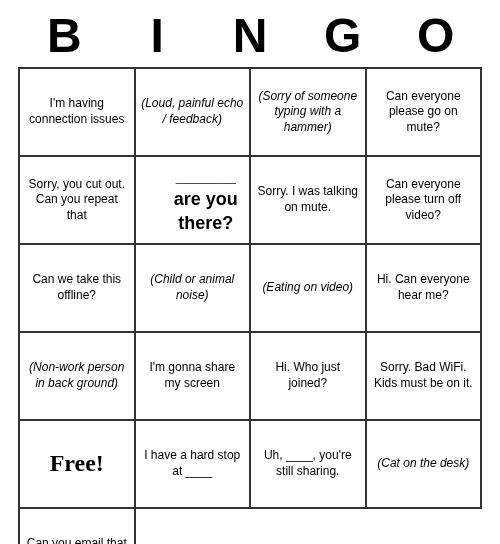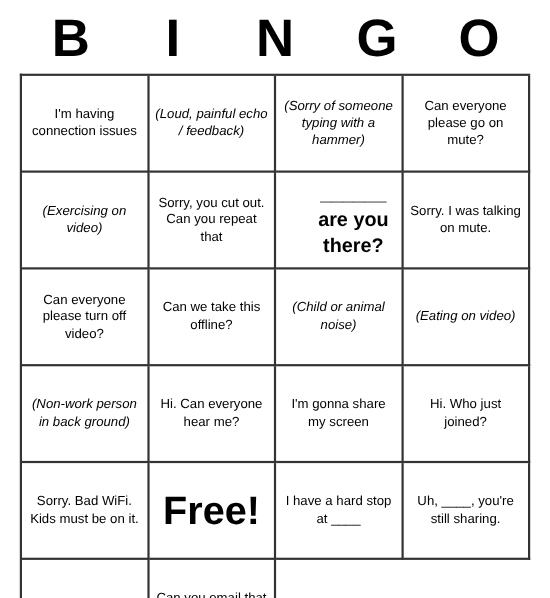--- a/index.html
+++ b/index.html
@@ -46,22 +46,23 @@
       text-align: center;
       font-size: 12px;
       line-height: 1.3;
     }
     .cell.bold-large {
       font-size: 18px;
       font-weight: bold;
       padding-left: 32px;
     }
     .cell.free {
-      font-size: 36px;
+      font-size: 24px;
       font-weight: bold;
+      font-family: Liberation Serif, serif;
     }
     .cell.italic {
       font-style: italic;
     }
   </style>
 </head>
 <body>
 
 <div class="bingo-card">
   <div class="bingo-title">
@@ -69,30 +70,29 @@
     <span>I</span>
     <span>N</span>
     <span>G</span>
     <span>O</span>
   </div>
   <div class="bingo-grid">
   <div class="cell">I'm having connection issues</div>
       <div class="cell italic">(Loud, painful echo / feedback)</div>
       <div class="cell italic">(Sorry of someone typing with a hammer)</div>
       <div class="cell">Can everyone please go on mute?</div>
-      <div class="cell italic">(Exercising on video)</div>
       <div class="cell">Sorry, you cut out. Can you repeat that</div>
       <div class="cell bold-large">______ are you there?</div>
       <div class="cell">Sorry. I was talking on mute.</div>
       <div class="cell">Can everyone please turn off video?</div>
       <div class="cell">Can we take this offline?</div>
       <div class="cell italic">(Child or animal noise)</div>
       <div class="cell italic">(Eating on video)</div>
+      <div class="cell">Hi. Can everyone hear me?</div>
       <div class="cell italic">(Non-work person in back ground)</div>
-      <div class="cell">Hi. Can everyone hear me?</div>
       <div class="cell">I'm gonna share my screen</div>
       <div class="cell">Hi. Who just joined?</div>
       <div class="cell">Sorry. Bad WiFi. Kids must be on it.</div>
       <div class="cell free">Free!</div>
       <div class="cell">I have a hard stop at ____</div>
       <div class="cell">Uh, ____, you're still sharing.</div>
       <div class="cell italic">(Cat on the desk)</div>
       <div class="cell">Can you email that to everyone?</div>
     </div>
 </div>

